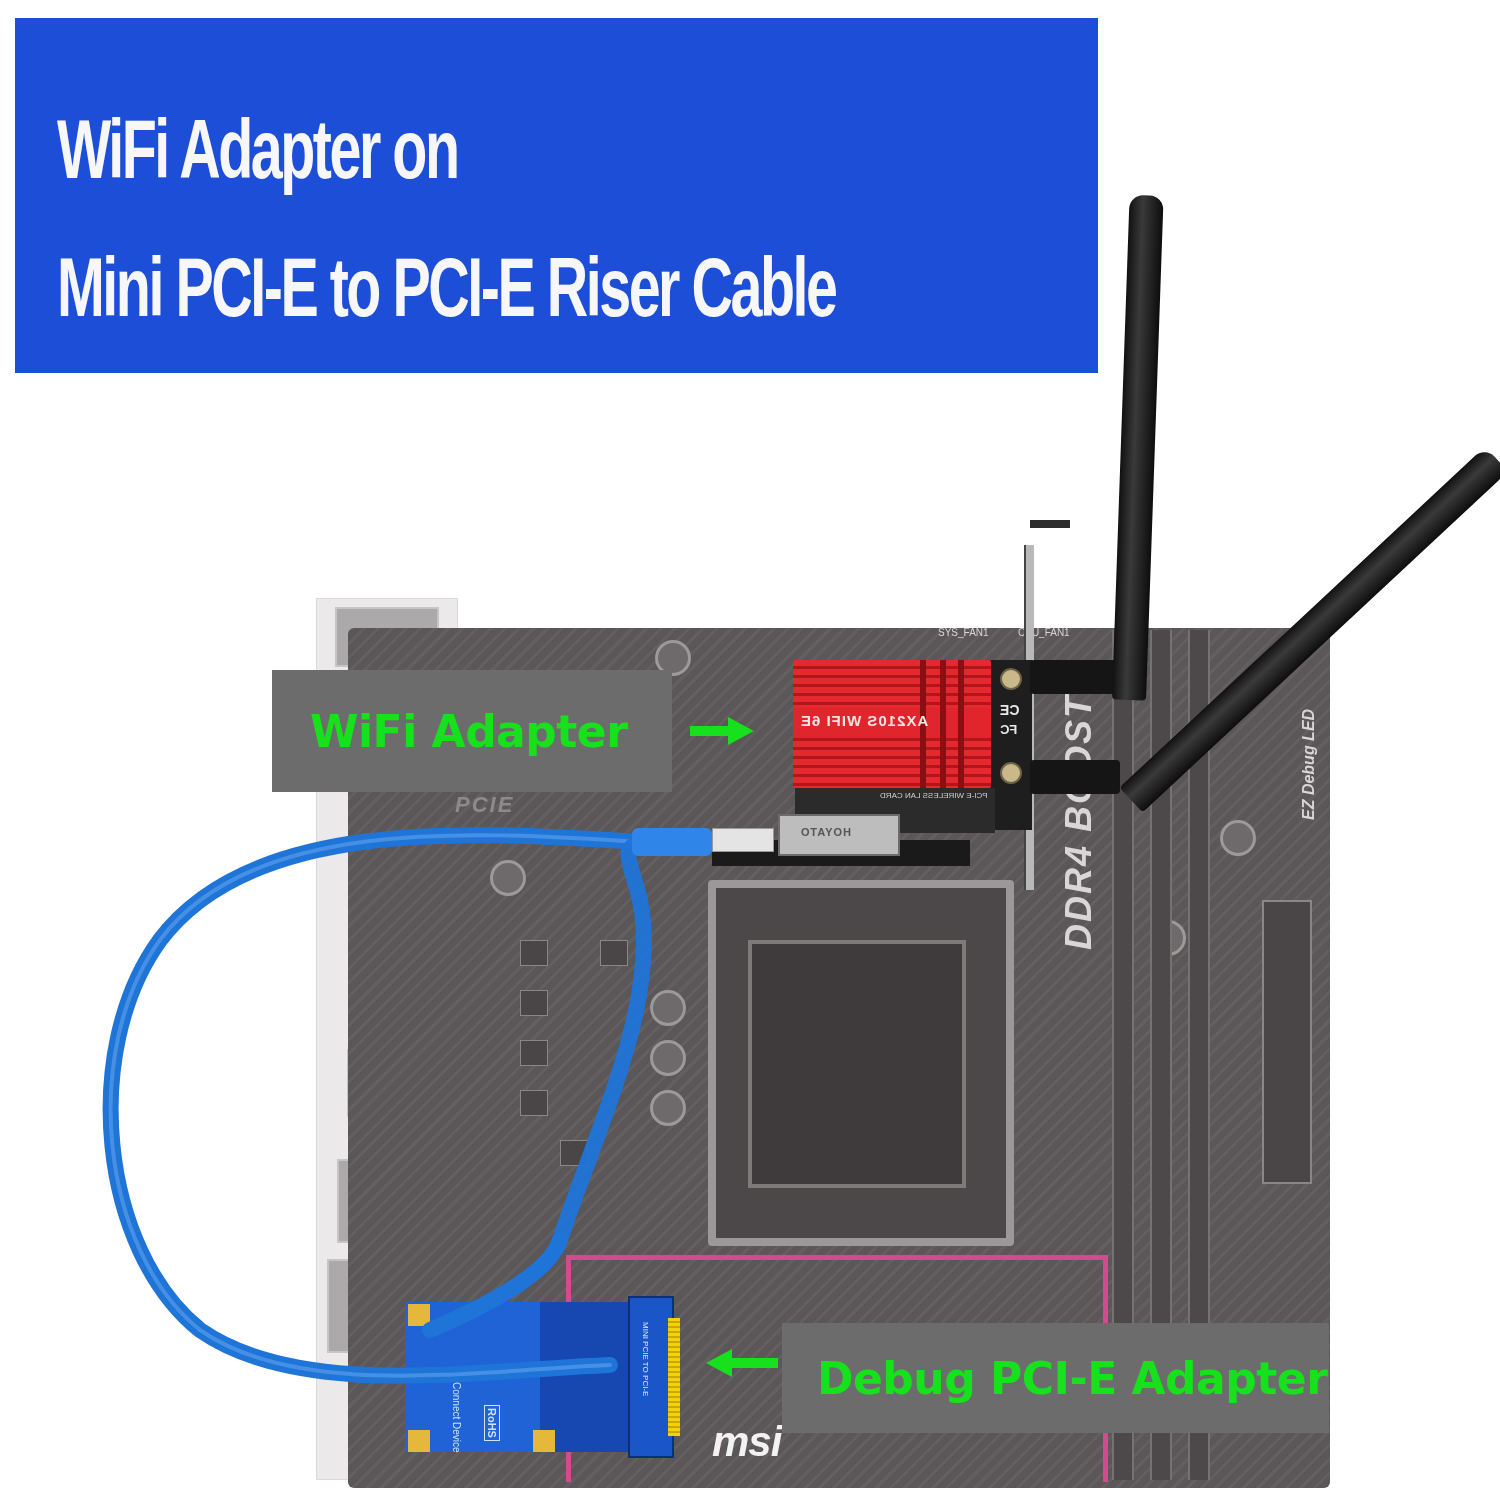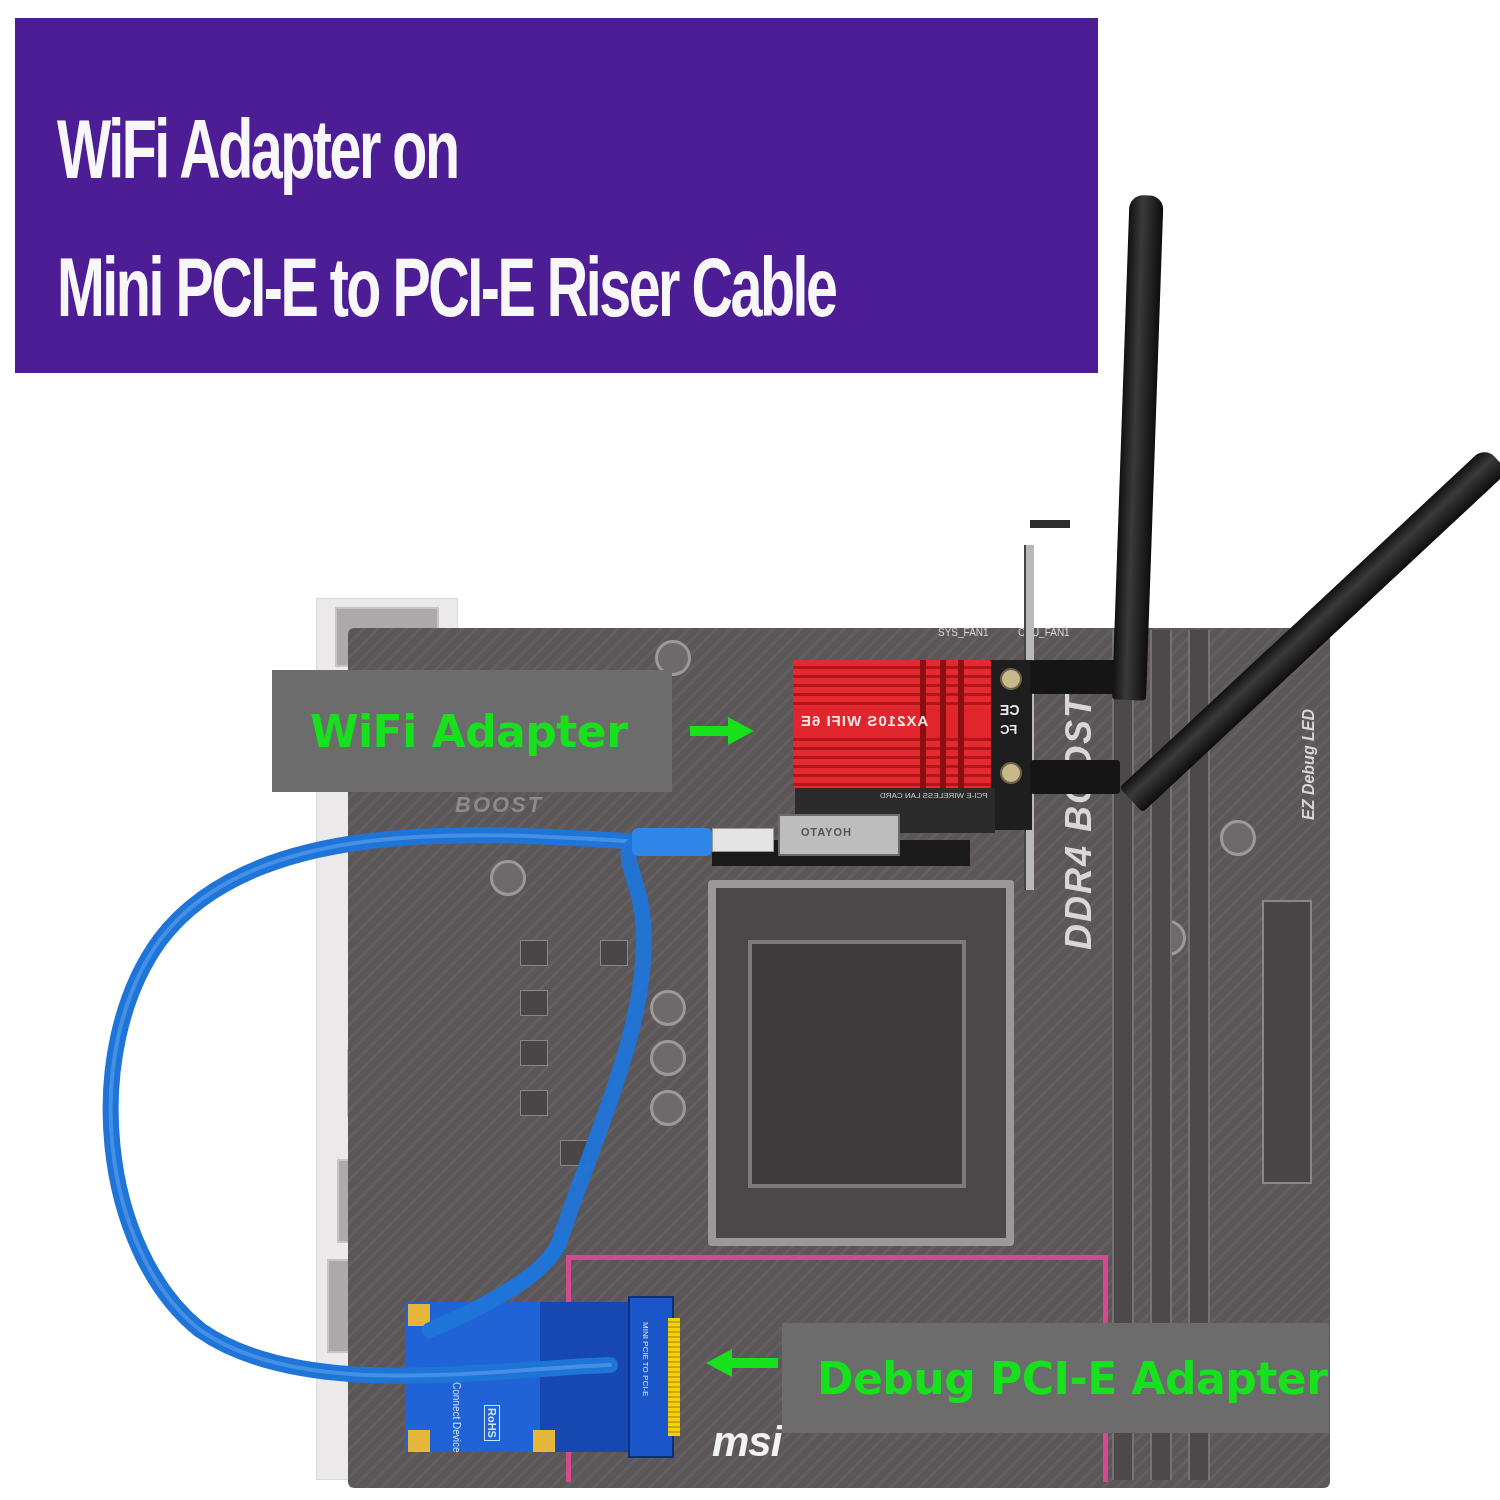--- a/index.html
+++ b/index.html
@@ -1,19 +1,19 @@
 <!DOCTYPE html>
 <html><head>
 <meta charset="utf-8">
 <style>
   html,body{margin:0;padding:0;}
   body{width:1500px;height:1500px;background:#ffffff;position:relative;overflow:hidden;font-family:"Liberation Sans","DejaVu Sans",sans-serif;}
   .abs{position:absolute;}
   
-  #title-banner{left:15px;top:18px;width:1083px;height:355px;background:#4c1d95;}
+  #title-banner{left:15px;top:18px;width:1083px;height:355px;background:#1d4ed8;}
   .title-line{position:absolute;left:42px;color:#f7f7f7;font-family:"Liberation Sans",sans-serif;font-weight:bold;letter-spacing:-3px;transform-origin:left top;white-space:nowrap;}
   #title-line-1{top:84px;font-size:70px;transform:scaleX(0.82) scaleY(1.18);}
   #title-line-2{top:222px;font-size:70px;transform:scaleX(0.82) scaleY(1.18);}
 
   
   #motherboard{left:348px;top:628px;width:982px;height:860px;background:#5b5657;border-radius:6px;overflow:hidden;}
   .mb-stripes{position:absolute;inset:0;background:repeating-linear-gradient(135deg,rgba(255,255,255,0.05) 0 3px,transparent 3px 10px);}
   #io-shield{left:316px;top:598px;width:140px;height:880px;background:#e8e6e6;opacity:.85;border:1px solid #d4d2d2;}
   .io-port{position:absolute;background:#9d9b9b;border:2px solid #bdbbbb;}
   #cpu-socket{left:708px;top:880px;width:290px;height:350px;border:8px solid #9a9898;background:#4c4748;border-radius:4px;}
@@ -120,21 +120,21 @@
 <div id="cpu-inner" class="abs"></div>
 
 <div class="dimm" style="left:1112px;"></div>
 <div class="dimm" style="left:1150px;"></div>
 <div class="dimm" style="left:1188px;"></div>
 
 <div id="atx-power" class="abs"></div>
 
 <div id="pcie-slot-frame" class="abs"></div>
 
-<div id="mb-silk-boost" class="abs">BOOST</div>
+<div id="mb-silk-boost" class="abs">PCIE</div>
 <div id="mb-silk-ddr4" class="abs">DDR4 BOOST</div>
 <div id="mb-silk-debug" class="abs">EZ Debug LED</div>
 <div id="mb-silk-msi" class="abs">msi</div>
 
 <div id="bracket-top" class="abs"></div>
 <div id="bracket-bar" class="abs"></div>
 <div id="bracket-plate" class="abs"></div>
 <div class="sma" style="left:1000px;top:668px;"></div>
 <div class="sma" style="left:1000px;top:762px;"></div>
 <div id="ce-mark" class="abs">CE</div>

